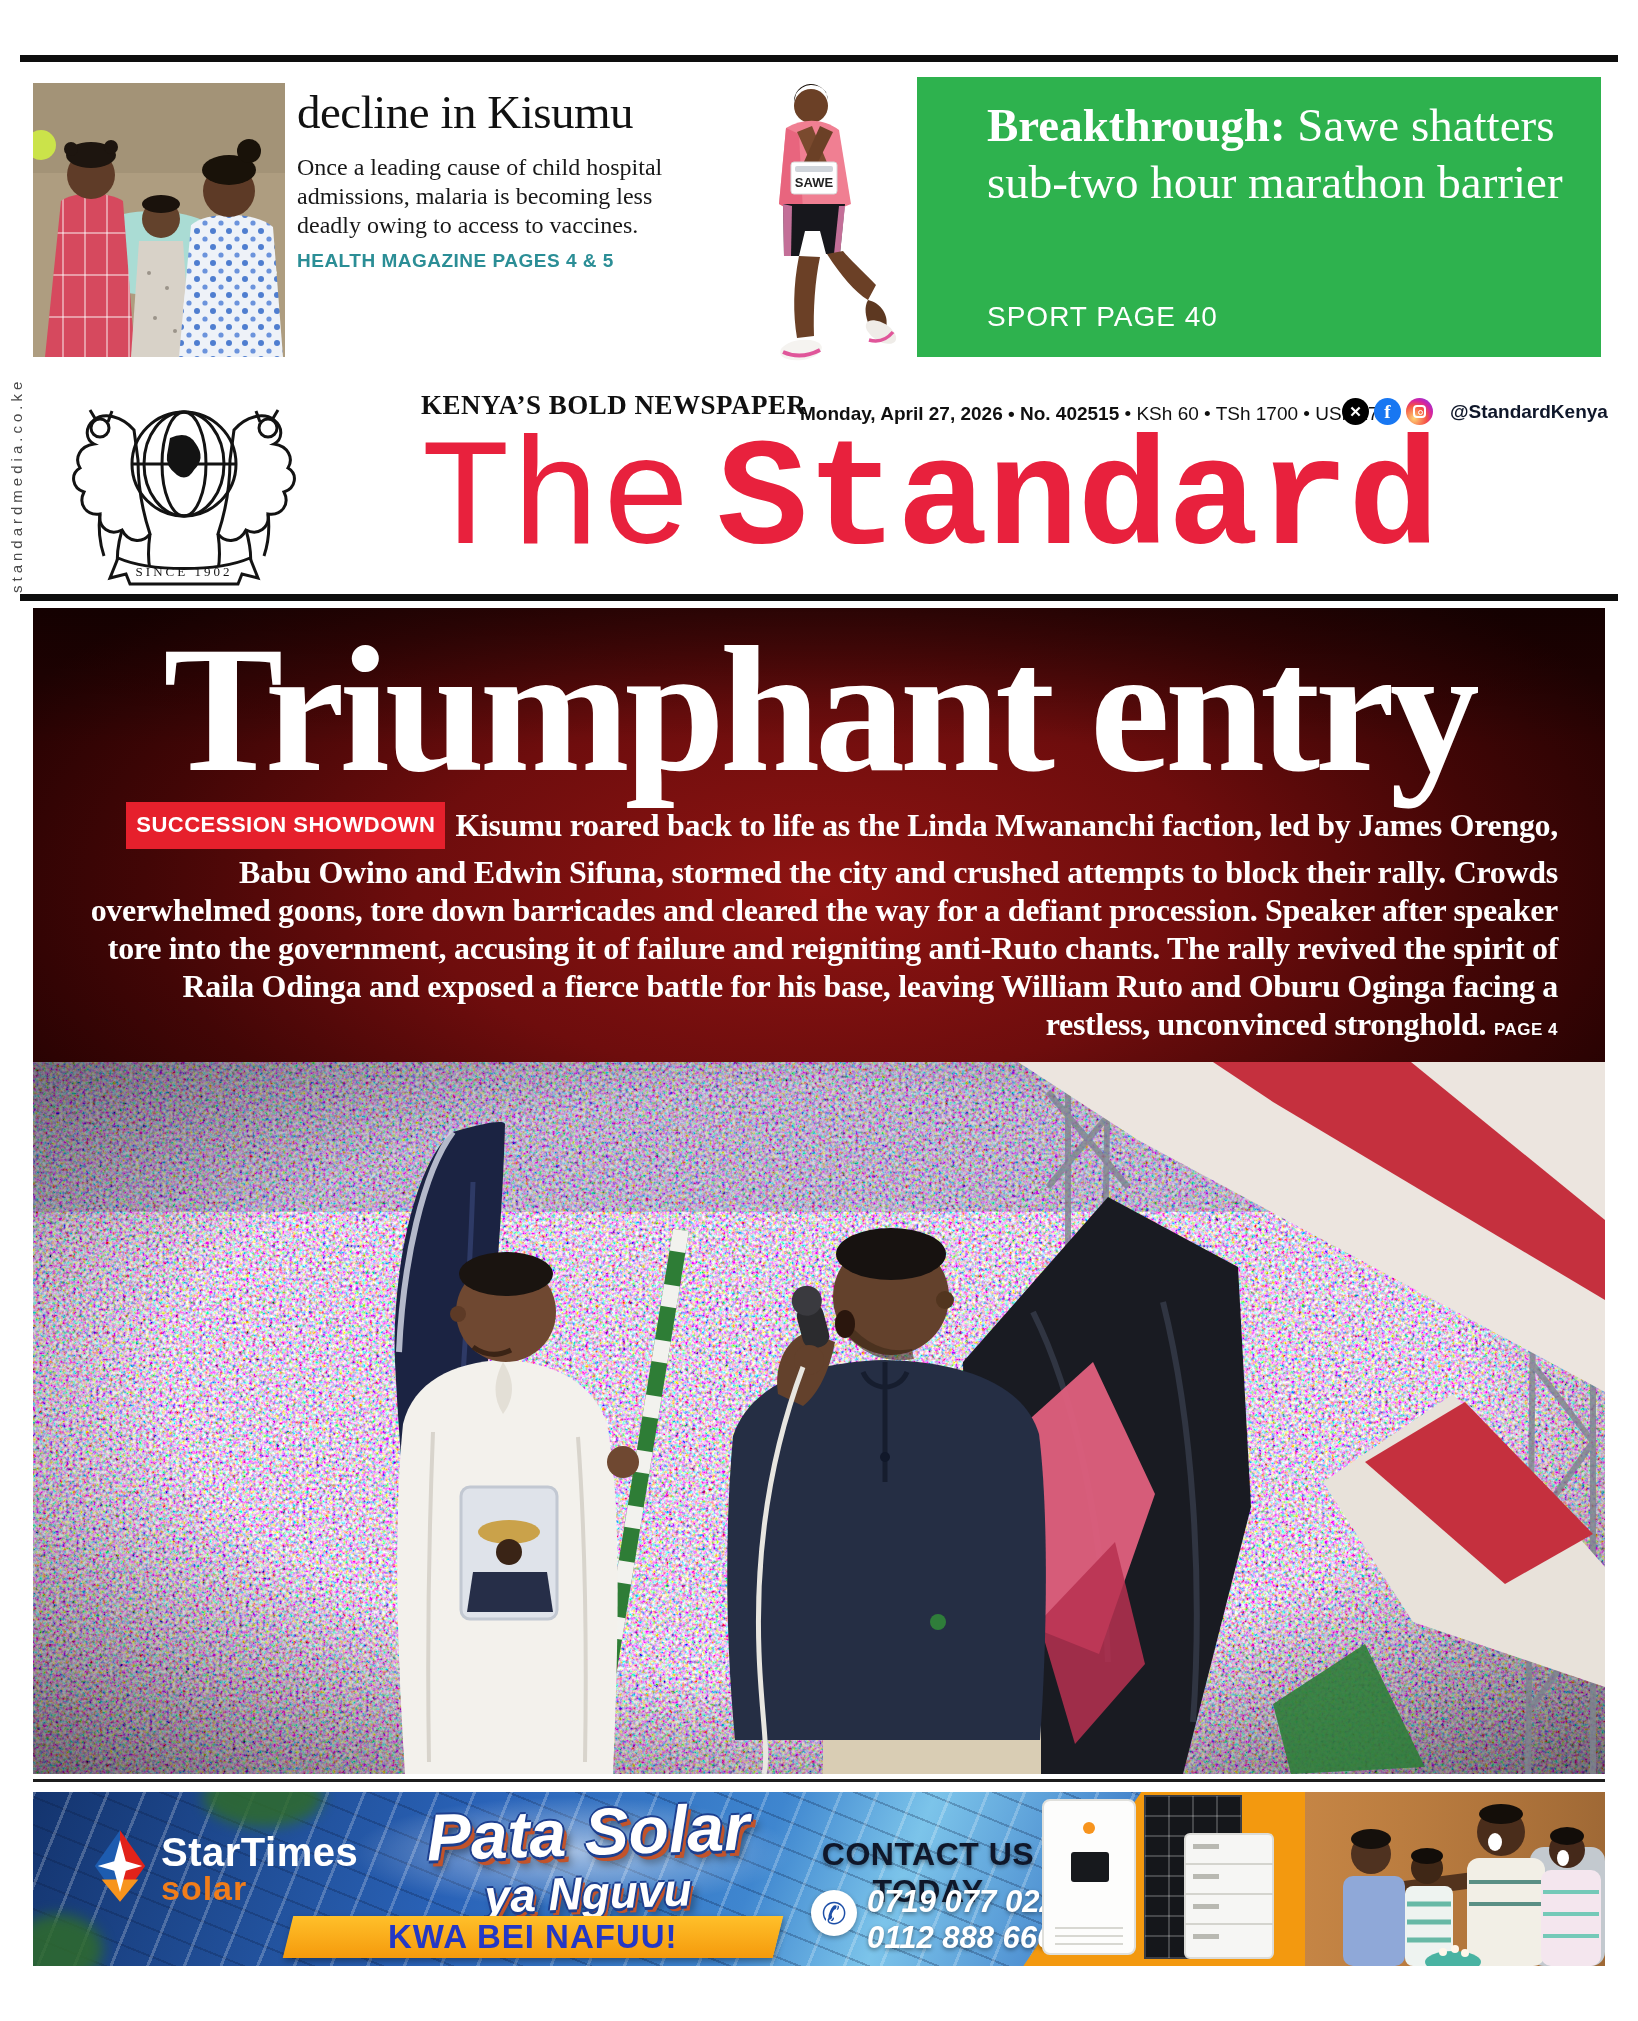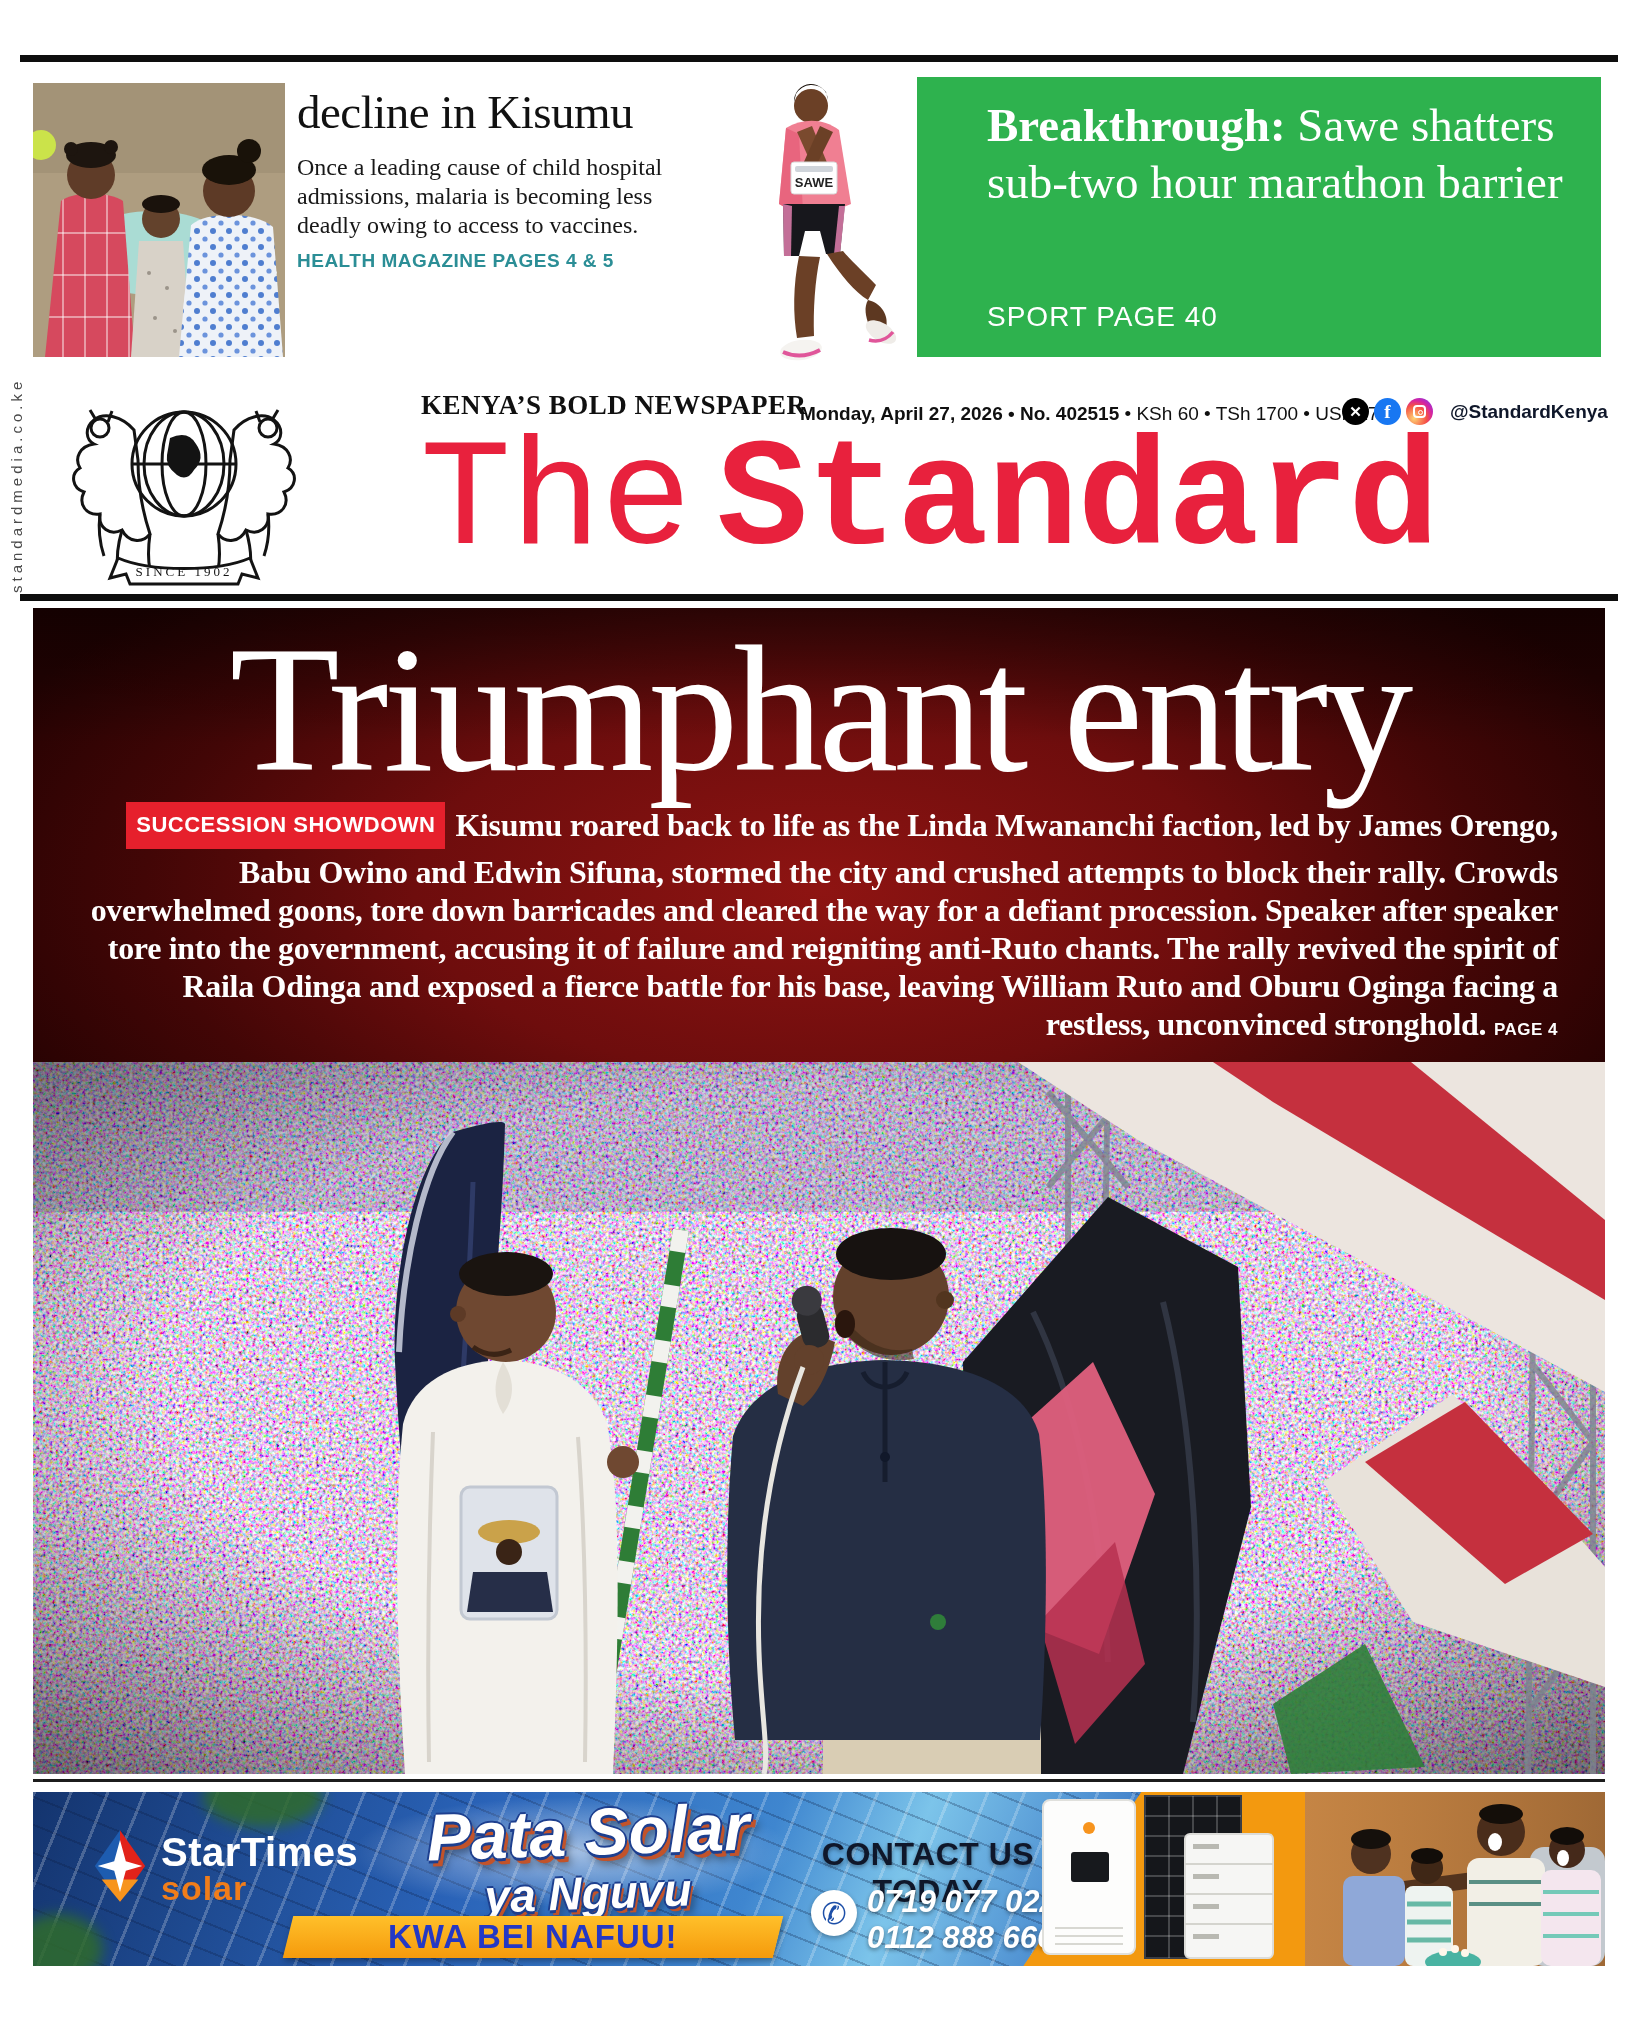--- a/index.html
+++ b/index.html
@@ -40,21 +40,21 @@
   .ig-frame:after { content:""; position:absolute; left:3px; top:3px; width:3px; height:3px; border:1.5px solid #fff; border-radius:50%; }
   .handle { font-weight:700; font-size:19px; color:#0f172a; margin-left:12px; }
   .logo { position:absolute; left:420px; top:423px; font-family:Liberation Mono, monospace; font-size:152px; line-height:1.05; color:#e8213d; white-space:nowrap; letter-spacing:-1px; }
   .logo .the { font-weight:400; margin-right:26px; }
   .logo .std { font-weight:700; }
 
   
   .story { position:absolute; left:33px; top:608px; width:1572px; height:454px;
            background:radial-gradient(ellipse 900px 420px at 50% 62%, #8e1412 0%, #6e0d0d 45%, #420606 75%, #250202 100%); }
   .story:before { content:""; position:absolute; inset:0; background:linear-gradient(180deg, rgba(0,0,0,.45) 0%, rgba(0,0,0,0) 30%); }
-  .headline { position:relative; text-align:center; padding-top:10px; font-family:"Liberation Serif", serif; font-weight:400; font-size:180px; line-height:1.02; color:#ffffff; letter-spacing:-5px; }
+  .headline { position:relative; text-align:center; padding-top:10px; font-family:"Liberation Serif", serif; font-weight:700; font-size:180px; line-height:1.02; color:#ffffff; letter-spacing:-5px; }
   .lede { position:relative; width:1478px; margin:4px auto 0; text-align:right; font-family:"Liberation Serif", serif; font-weight:700; font-size:32px; line-height:38px; color:#fff; letter-spacing:-0.3px; }
   .lede .label { display:inline-block; background:#e6202c; color:#fff; font-family:"Liberation Sans", sans-serif; font-weight:700; font-size:22px; letter-spacing:0.5px; padding:4px 10px 5px; margin-right:10px; position:relative; top:-4px; }
   .lede .pageref { font-family:"Liberation Sans", sans-serif; font-weight:700; font-size:17px; letter-spacing:0.5px; }
 
   
   .mainphoto { position:absolute; left:33px; top:1062px; width:1572px; height:712px; }
   .photo-rule { position:absolute; left:33px; top:1779px; width:1572px; height:3px; background:#1c1c1c; }
 
   
   .ad { position:absolute; left:33px; top:1792px; width:1572px; height:174px; background:#f3990f; overflow:hidden; }

